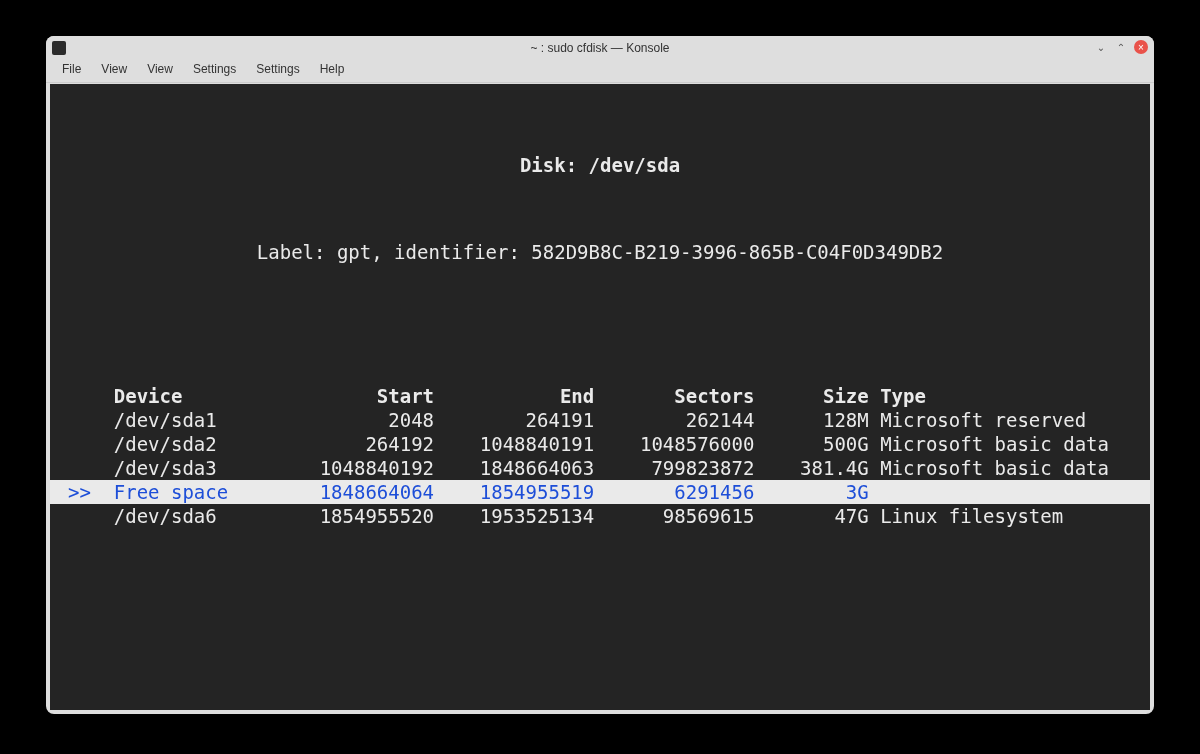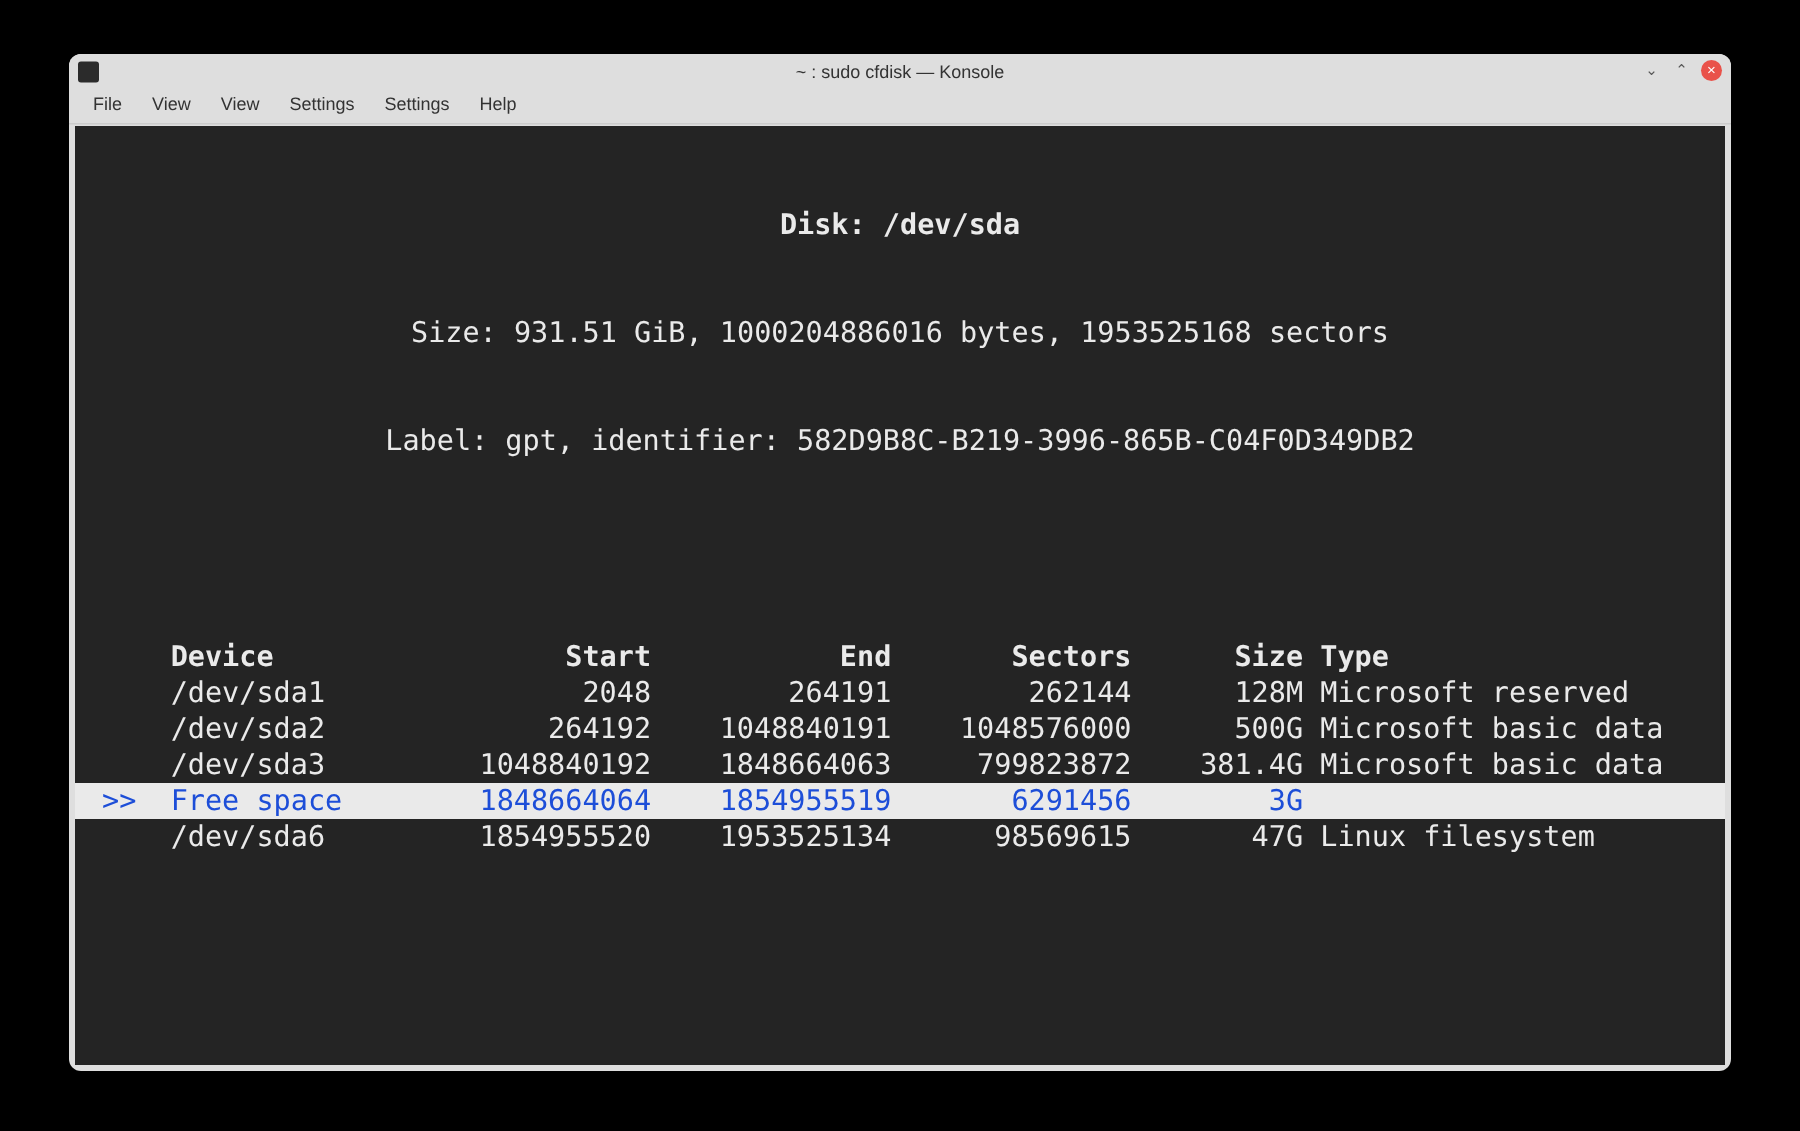--- a/index.html
+++ b/index.html
@@ -94,21 +94,21 @@
     bottom: 4px;
     background: #242424;
     color: #eaeaea;
     font-family: "DejaVu Sans Mono", "Liberation Mono", Consolas, monospace;
     font-size: 19px;
     line-height: 24px;
     padding: 6px 0 0 0;
     white-space: pre;
     overflow: hidden;
   }
-  .center { text-align: center; }
+  .center { text-align: center; margin-top: 15px; }
   .bold { font-weight: bold; }
   .row { padding: 0 0 0 18px; }
   .sel-row {
     background: #eaeaea;
     color: #1d4ed8;
   }
 </style>
 </head>
 <body>
 
@@ -128,21 +128,20 @@
     <div class="menu-item">File</div>
     <div class="menu-item">View</div>
     <div class="menu-item">View</div>
     <div class="menu-item">Settings</div>
     <div class="menu-item">Settings</div>
     <div class="menu-item">Help</div>
   </div>
 
   <div class="terminal">
     <div class="center bold"><span>Disk: </span><span>/dev/sda</span></div>
-    <div class="center">Size: 931.51 GiB, 1000204886016 bytes, 1953525168 sectors</div>
     <div class="center">Label: gpt, identifier: 582D9B8C-B219-3996-865B-C04F0D349DB2</div>
     <div class="row"> </div>
     <div id="table-area"><div class="row bold">    Device                 Start           End       Sectors      Size Type</div><div class="row">    /dev/sda1               2048        264191        262144      128M Microsoft reserved</div><div class="row">    /dev/sda2             264192    1048840191    1048576000      500G Microsoft basic data</div><div class="row">    /dev/sda3         1048840192    1848664063     799823872    381.4G Microsoft basic data</div><div class="row sel-row">&gt;&gt;  Free space        1848664064    1854955519       6291456        3G                          </div><div class="row">    /dev/sda6         1854955520    1953525134      98569615       47G Linux filesystem</div></div>
 
     <div style="height:120px"></div>
 
     
 
     
 

